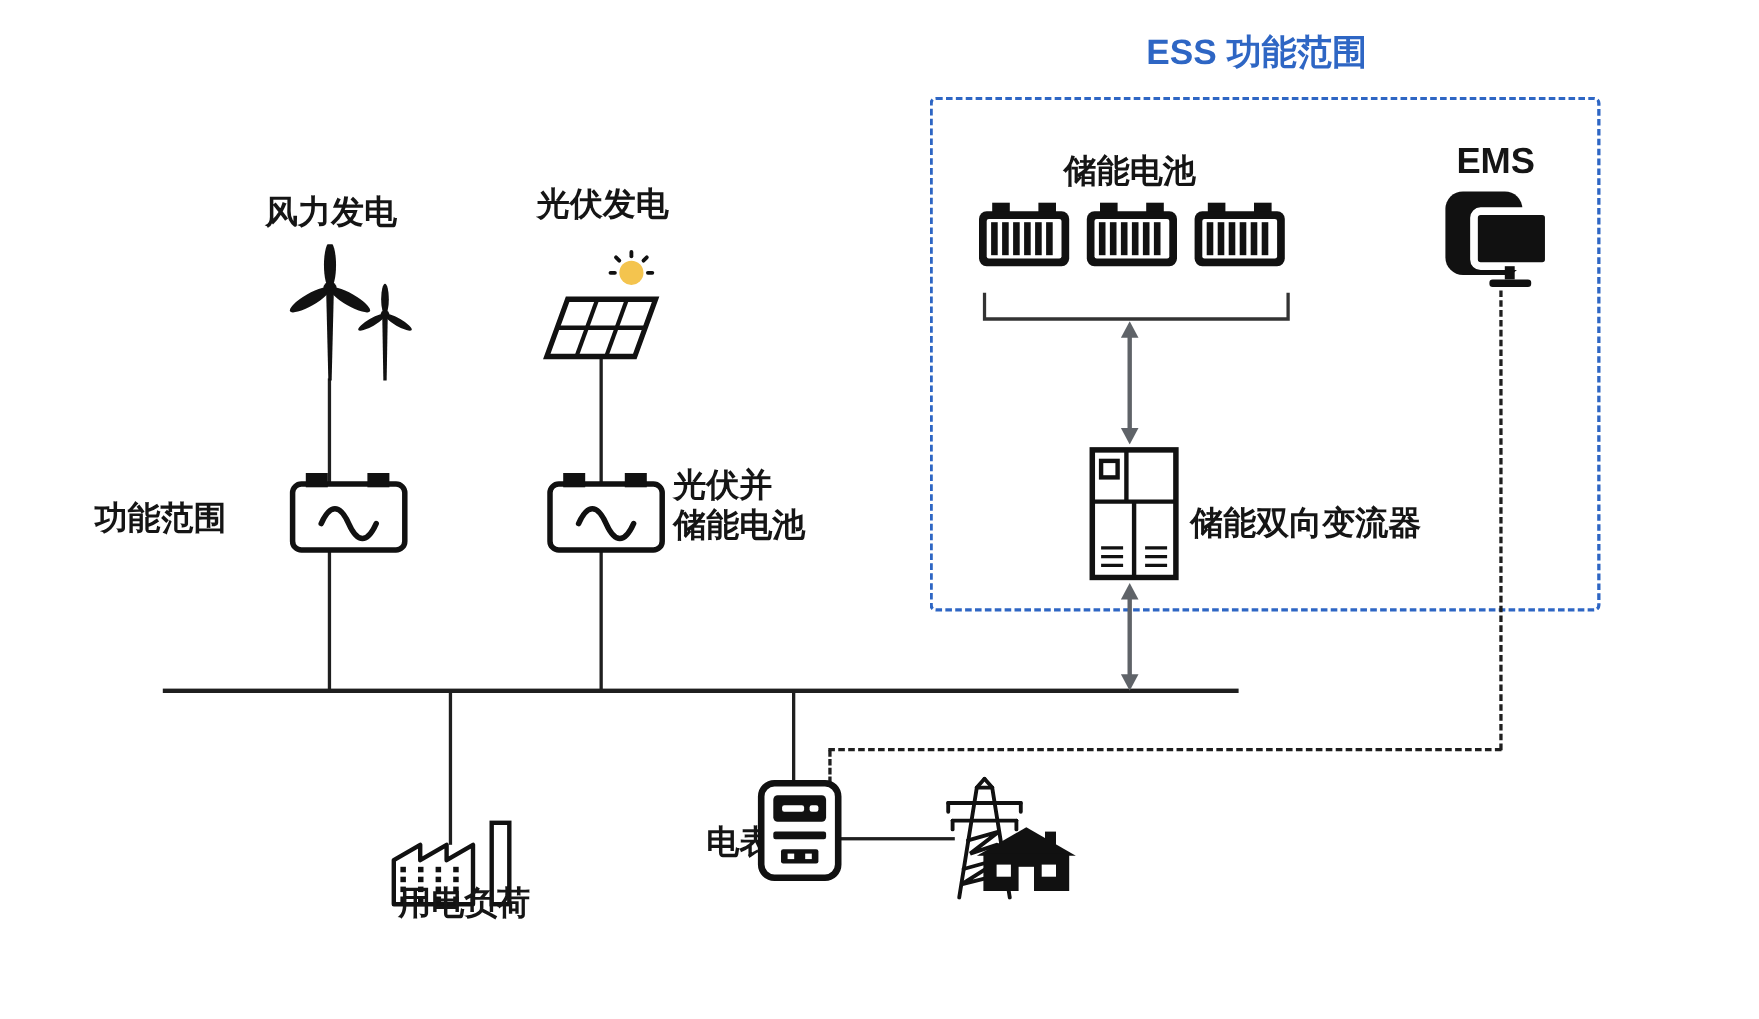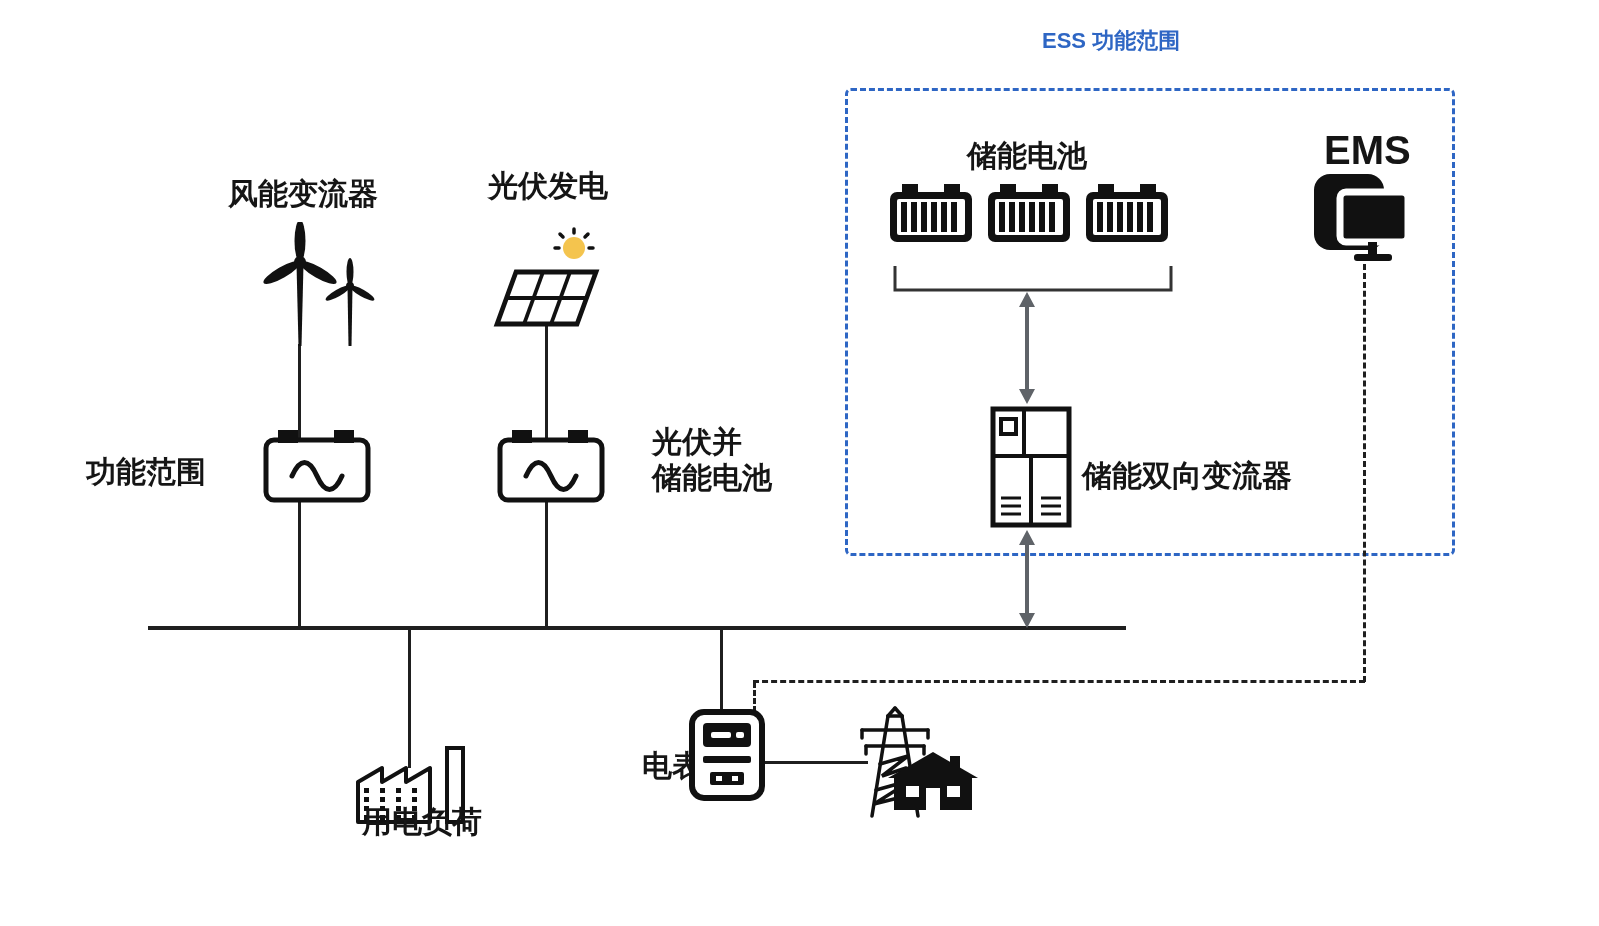--- a/index.html
+++ b/index.html
@@ -8,21 +8,21 @@
     --line-black:#1f1f1f;
     --arrow-gray:#5f6368;
   }
   html,body{margin:0;padding:0;background:#fff;}
   .stage{
     position:relative;width:1599px;height:926px;background:#ffffff;
     font-family:"Liberation Sans","DejaVu Sans",sans-serif;color:#151515;overflow:hidden;
   }
   .label{position:absolute;font-weight:700;font-size:30px;color:#151515;white-space:nowrap;line-height:1.2;}
   .label.center{text-align:center;}
-  .ess-title{color:var(--accent-blue);font-size:22px;}
+  .ess-title{color:var(--accent-blue);font-size:32px;}
   .line{position:absolute;background:var(--line-black);}
   .dash-v{position:absolute;width:0;border-left:3px dashed var(--line-black);}
   .dash-h{position:absolute;height:0;border-top:3px dashed var(--line-black);}
   .ess-box{position:absolute;left:845px;top:88px;width:604px;height:462px;
     border:3px dashed var(--accent-blue);border-radius:6px;}
   .icon{position:absolute;}
   .sun-core{fill:var(--sun-yellow);}
   .arrow-line{stroke:var(--arrow-gray);stroke-width:4;}
   .arrow-head{fill:var(--arrow-gray);}
 </style>
@@ -40,21 +40,21 @@
   <div class="line" style="left:545px;top:500px;width:3px;height:128px;"></div>
   <div class="line" style="left:148px;top:626px;width:978px;height:4px;"></div>
   <div class="line" style="left:408px;top:630px;width:3px;height:138px;"></div>
   <div class="line" style="left:720px;top:630px;width:3px;height:84px;"></div>
   <div class="line" style="left:764px;top:761px;width:104px;height:3px;"></div>
 
   <div class="dash-v" style="left:1363px;top:264px;height:418px;"></div>
   <div class="dash-h" style="left:753px;top:680px;width:612px;"></div>
   <div class="dash-v" style="left:753px;top:682px;height:30px;"></div>
 
-  <div class="label center" style="left:228px;top:176px;width:146px;">风能变流器</div>
+  <div class="label center" style="left:228px;top:176px;width:146px;">风力发电</div>
   <svg class="icon" style="left:250px;top:222px;" width="130" height="126" viewBox="0 0 130 126">
     <g fill="#111">
       <ellipse cx="50" cy="19" rx="5.5" ry="21"></ellipse>
       <ellipse cx="50" cy="19" rx="5.5" ry="21" transform="rotate(120 50 40)"></ellipse>
       <ellipse cx="50" cy="19" rx="5.5" ry="21" transform="rotate(240 50 40)"></ellipse>
       <circle cx="50" cy="40" r="6"></circle>
       <polygon points="46.5,42 53.5,42 51.5,124 48.5,124"></polygon>
       <ellipse cx="100" cy="50" rx="3.5" ry="14"></ellipse>
       <ellipse cx="100" cy="50" rx="3.5" ry="14" transform="rotate(120 100 64)"></ellipse>
       <ellipse cx="100" cy="50" rx="3.5" ry="14" transform="rotate(240 100 64)"></ellipse>
@@ -88,21 +88,21 @@
     <rect x="72" y="2" width="20" height="13" fill="#111"></rect>
     <path d="M30,48 c8,-18 17,-18 25,0 c8,18 17,18 25,0" fill="none" stroke="#111" stroke-width="5" stroke-linecap="round"></path>
   </svg>
 
   <svg class="icon" style="left:496px;top:428px;" width="110" height="76" viewBox="0 0 110 76">
     <rect x="4" y="12" width="102" height="60" rx="8" fill="#fff" stroke="#111" stroke-width="5"></rect>
     <rect x="16" y="2" width="20" height="13" fill="#111"></rect>
     <rect x="72" y="2" width="20" height="13" fill="#111"></rect>
     <path d="M30,48 c8,-18 17,-18 25,0 c8,18 17,18 25,0" fill="none" stroke="#111" stroke-width="5" stroke-linecap="round"></path>
   </svg>
-  <div class="label" style="left:652px;top:424px;">
+  <div class="label" style="left:612px;top:424px;">
     <div>光伏并</div>
     <div>储能电池</div>
   </div>
 
   <div class="label center" style="left:952px;top:138px;width:150px;">储能电池</div>
   <svg class="icon" style="left:888px;top:184px;" width="86" height="60" viewBox="0 0 86 60">
     <rect x="14" y="0" width="16" height="12" fill="#111"></rect>
       <rect x="56" y="0" width="16" height="12" fill="#111"></rect>
     <rect x="2" y="8" width="82" height="50" rx="7" fill="#111"></rect>
     <rect x="9" y="15" width="68" height="36" rx="2" fill="#fff"></rect>
@@ -169,21 +169,21 @@
     </g>
   </svg>
   <div class="label" style="left:1082px;top:458px;">储能双向变流器</div>
 
   <svg class="icon" style="left:1014px;top:530px;" width="26" height="98" viewBox="0 0 26 98">
     <line class="arrow-line" x1="13" y1="12" x2="13" y2="86"></line>
     <polygon class="arrow-head" points="13,0 5,15 21,15"></polygon>
     <polygon class="arrow-head" points="13,98 5,83 21,83"></polygon>
   </svg>
 
-  <div class="label" style="left:1324px;top:126px;font-size:40px;">EMS</div>
+  <div class="label" style="left:1324px;top:126px;font-size:33px;">EMS</div>
   <svg class="icon" style="left:1312px;top:166px;" width="102" height="100" viewBox="0 0 102 100">
     <rect x="2" y="8" width="70" height="76" rx="16" fill="#111"></rect>
     <rect x="28" y="26" width="68" height="50" rx="6" fill="#111" stroke="#fff" stroke-width="7"></rect>
     <rect x="56" y="76" width="9" height="12" fill="#111"></rect>
     <rect x="42" y="88" width="38" height="7" rx="3" fill="#111"></rect>
   </svg>
 
   <svg class="icon" style="left:350px;top:744px;" width="126" height="82" viewBox="0 0 126 82">
     <rect x="97" y="4" width="16" height="74" fill="#fff" stroke="#111" stroke-width="4"></rect>
     <path d="M8,78 V38 L32,24 V38 L56,24 V38 L80,24 V78 Z" fill="#fff" stroke="#111" stroke-width="4" stroke-linejoin="round"></path>

